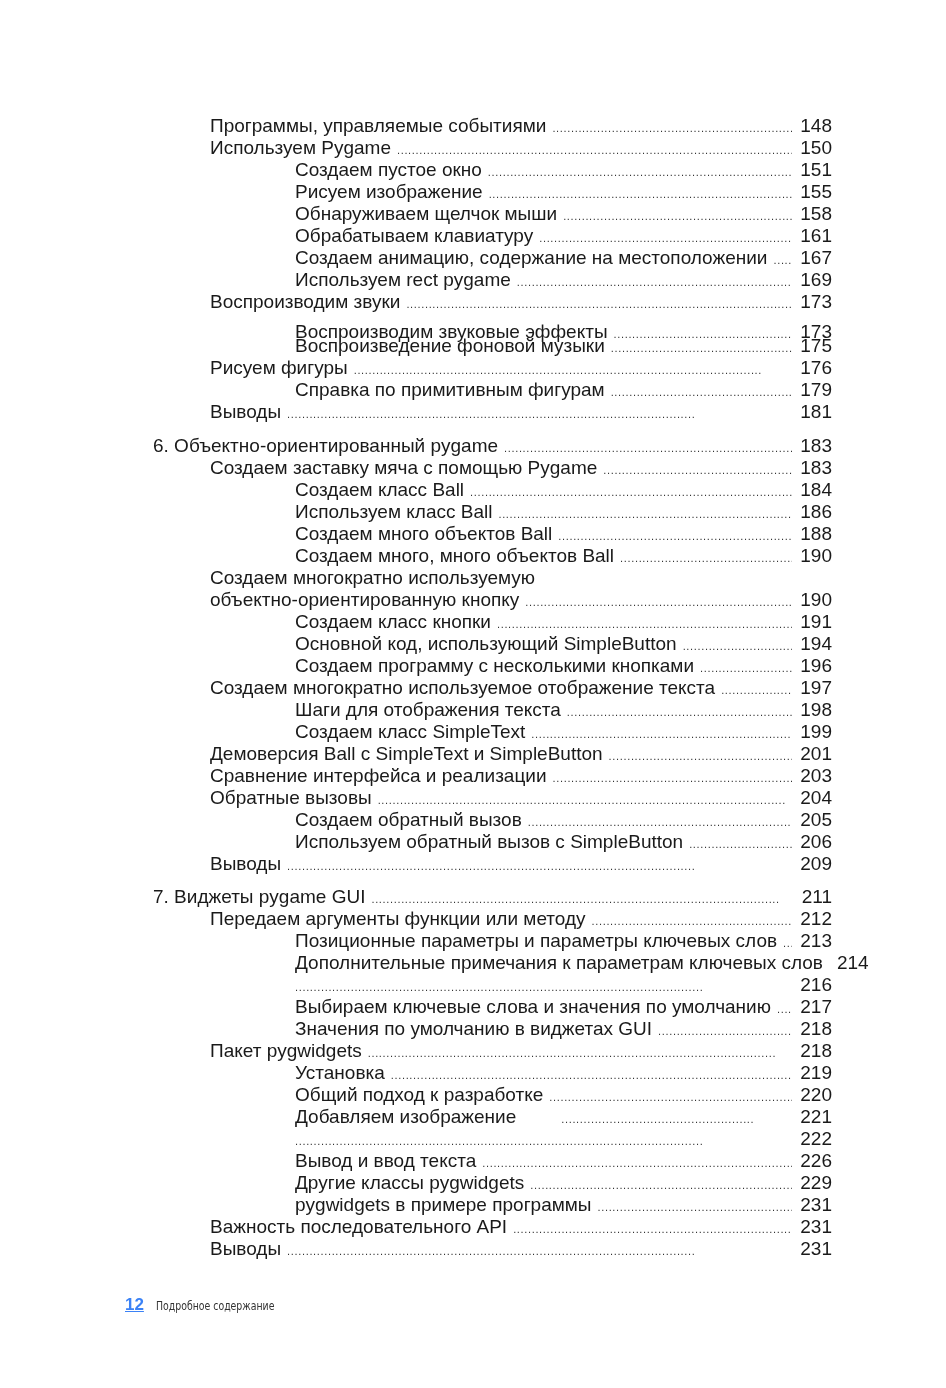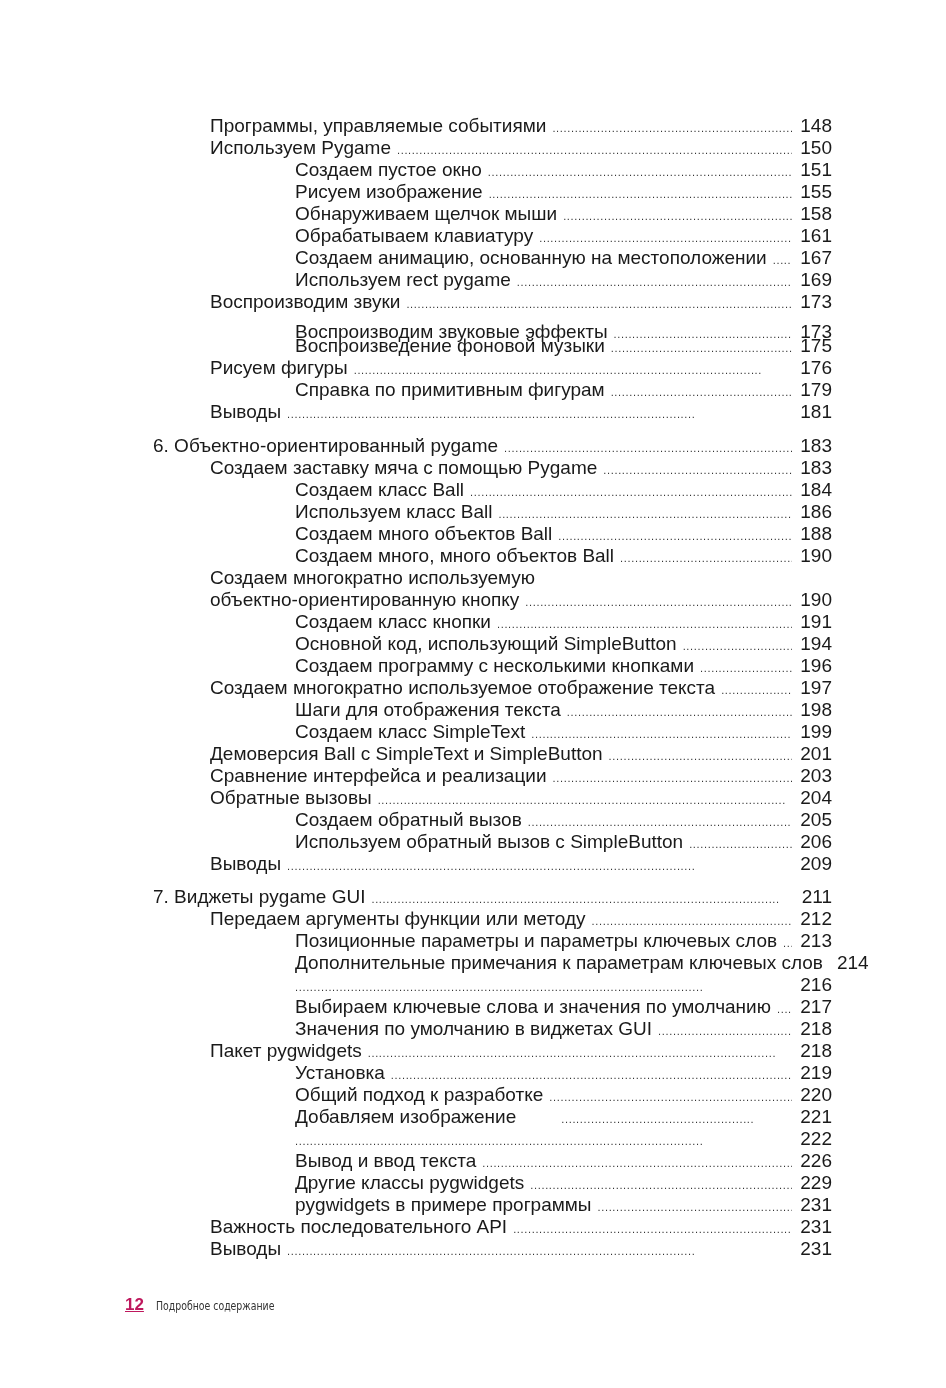--- a/index.html
+++ b/index.html
@@ -11,21 +11,21 @@
   .row .t { white-space:nowrap; padding-right:6px; }
   .row .d { flex:1; overflow:hidden; white-space:nowrap; color:#333;
             letter-spacing:1.2px; font-size:11px; }
   .row .d::after { content:". . . . . . . . . . . . . . . . . . . . . . . . . . . . . . . . . . . . . . . . . . . . . . . . . . . . . . . . . . . . . . . . . . . . . . . . . . . . . . . . . . . . . . . . . . . . . . . . . . . . . . . . . . . . . ."; letter-spacing:-1.2px; }
   .row .p { width:32px; text-align:right; padding-left:8px; }
   .l0 { left:153px; }
   .l1 { left:210px; }
   .l2 { left:295px; }
   .nod .d, .nod .p { visibility:hidden; }
   .footer { position:absolute; left:125px; top:1295px; display:flex; align-items:baseline; }
-  .footer .num { font-weight:bold; font-size:17px; color:#be185d; margin-right:12px;text-decoration:underline; }
+  .footer .num { font-weight:bold; font-size:17px; color:#3b82f6; margin-right:12px;text-decoration:underline; }
   .footer .lbl { font-size:12px; color:#333; font-family:"DejaVu Sans", sans-serif; transform:scaleX(0.78); transform-origin:left; }
 </style>
 </head>
 <body>
 
 <div class="toc" id="toc">
     <div class="row l1" style="top: 0px;">
       <span class="t">Программы, управляемые событиями</span>
       <span class="d"></span>
       <span class="p">148</span>
@@ -49,21 +49,21 @@
       <span class="t">Обнаруживаем щелчок мыши</span>
       <span class="d"></span>
       <span class="p">158</span>
     </div>
     <div class="row l2" style="top: 110px;">
       <span class="t">Обрабатываем клавиатуру</span>
       <span class="d"></span>
       <span class="p">161</span>
     </div>
     <div class="row l2" style="top: 132px;">
-      <span class="t">Создаем анимацию, основанную на местоположении</span>
+      <span class="t">Создаем анимацию, содержание на местоположении</span>
       <span class="d"></span>
       <span class="p">167</span>
     </div>
     <div class="row l2" style="top: 154px;">
       <span class="t">Используем rect pygame</span>
       <span class="d"></span>
       <span class="p">169</span>
     </div>
     <div class="row l1" style="top: 176px;">
       <span class="t">Воспроизводим звуки</span>

